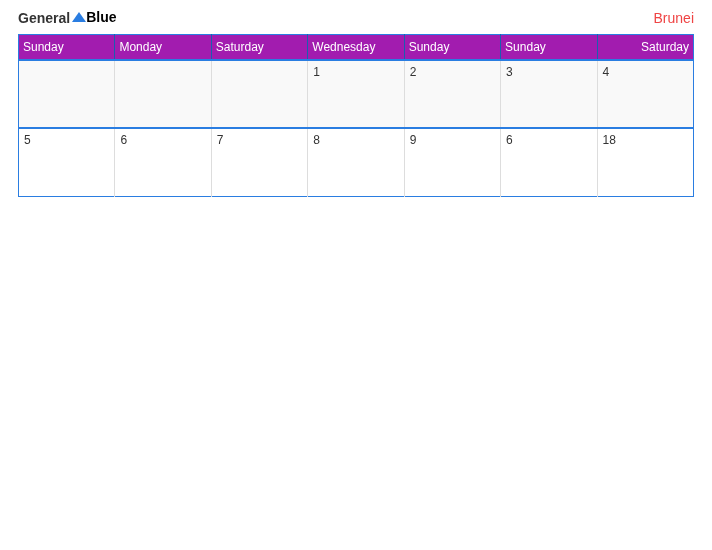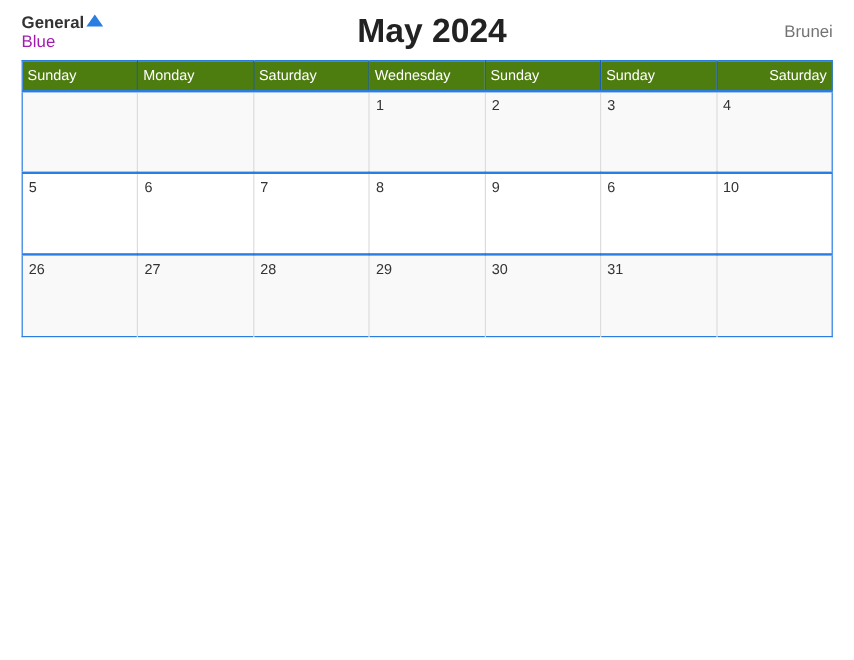--- a/index.html
+++ b/index.html
@@ -17,33 +17,32 @@
       padding: 10px 18px 10px 18px;
     }
     .header {
       display: flex;
       align-items: center;
       justify-content: space-between;
       margin-bottom: 8px;
     }
     .logo {
       display: flex;
-      flex-direction: column;
       align-items: flex-start;
       line-height: 1;
     }
     .logo-general {
       font-size: 14px;
       font-weight: bold;
       color: #333;
     }
     .logo-blue {
       font-size: 14px;
-      font-weight: normal;
-      color: #a21caf;
+      font-weight: bold;
+      color: #000000;
     }
     .logo-triangle {
       display: inline-block;
       width: 0;
       height: 0;
       border-left: 7px solid transparent;
       border-right: 7px solid transparent;
       border-bottom: 10px solid #2a7de1;
       margin-left: 2px;
       vertical-align: middle;
@@ -52,31 +51,31 @@
     }
     .title {
       font-size: 28px;
       font-weight: bold;
       color: #222;
       text-align: center;
       flex: 1;
     }
     .country {
       font-size: 14px;
-      color: #737373;
+      color: #ef4444;
       text-align: right;
       min-width: 60px;
     }
     .calendar {
       width: 100%;
       border-collapse: collapse;
       border: 1px solid #2a7de1;
     }
     .calendar thead tr {
-      background: #4d7c0f;
+      background: #a21caf;
       margin-top: 16px;
     }
     .calendar thead th {
       color: #fff;
       font-size: 12px;
       font-weight: normal;
       padding: 5px 4px;
       text-align: left;
       border-right: 1px solid #1a5fb0;
       width: 14.28%;
@@ -113,21 +112,20 @@
 <body>
 
 <div class="page">
   <div class="header">
     <div class="logo">
       <span>
         <span class="logo-general">General</span><span class="logo-triangle"></span>
       </span>
       <span class="logo-blue">Blue</span>
     </div>
-    <div class="title">May 2024</div>
     <div class="country">Brunei</div>
   </div>
 
   <table class="calendar">
     <thead>
       <tr>
         <th><span>Sunday</span></th>
         <th><span>Monday</span></th>
         <th><span>Saturday</span></th>
         <th><span>Wednesday</span></th>
@@ -146,26 +144,17 @@
           <td><span class="day-num">3</span></td>
           <td><span class="day-num">4</span></td>
         </tr>
         <tr>
           <td><span class="day-num">5</span></td>
           <td><span class="day-num">6</span></td>
           <td><span class="day-num">7</span></td>
           <td><span class="day-num">8</span></td>
           <td><span class="day-num">9</span></td>
           <td><span class="day-num">6</span></td>
-          <td><span class="day-num">10</span></td>
-        </tr>
-        <tr>
-          <td><span class="day-num">26</span></td>
-          <td><span class="day-num">27</span></td>
-          <td><span class="day-num">28</span></td>
-          <td><span class="day-num">29</span></td>
-          <td><span class="day-num">30</span></td>
-          <td><span class="day-num">31</span></td>
-          <td></td>
+          <td><span class="day-num">18</span></td>
         </tr>
       </tbody>
   </table>
 </div>
 
 </body></html>

